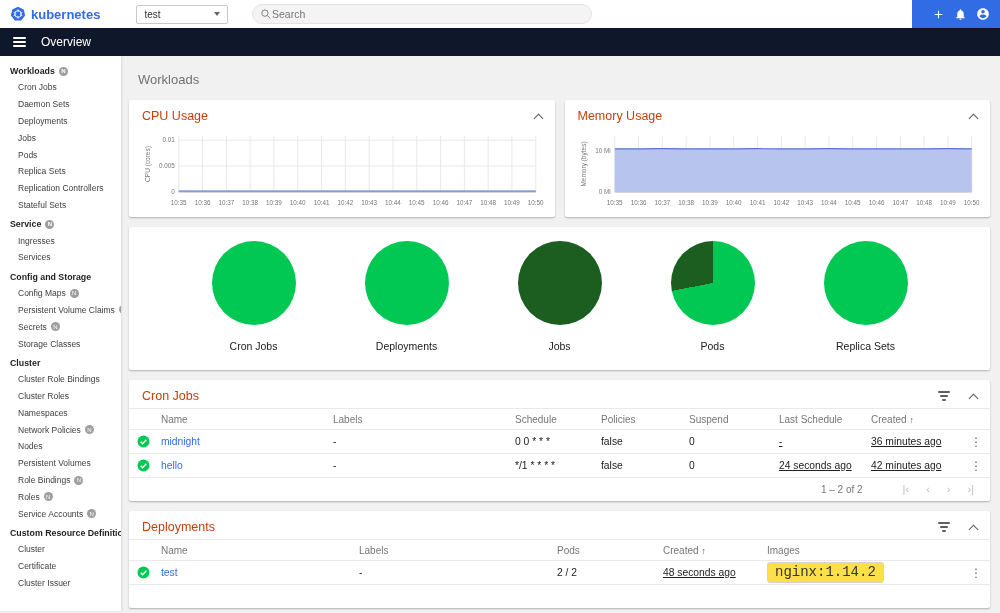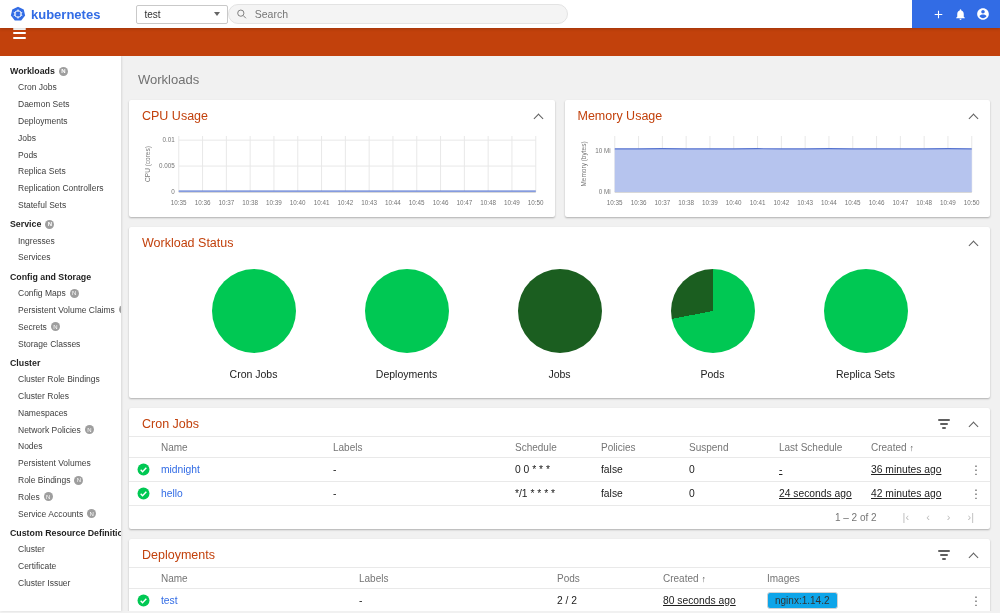--- a/index.html
+++ b/index.html
@@ -4,27 +4,27 @@
 <style>
   *{margin:0;padding:0;box-sizing:border-box;}
   html,body{width:1000px;height:613px;overflow:hidden;}
   body{font-family:"Liberation Sans",sans-serif;background:#f1f1f1;color:#212121;}
 
   
   .topbar{position:relative;display:flex;align-items:center;height:28px;background:#fff;padding-left:10px;z-index:3;box-shadow:0 1px 3px rgba(0,0,0,.18);}
   .brand{display:flex;align-items:center;gap:5px;color:#326ce5;font-weight:bold;font-size:13px;cursor:pointer;}
   .ns-select{margin-left:36px;width:92px;height:19px;border:1px solid #c9c9c9;border-radius:2px;display:flex;align-items:center;justify-content:space-between;padding:0 7px;font-size:10px;color:#333;cursor:pointer;background:#fff;}
   .caret{width:0;height:0;border-left:3.5px solid transparent;border-right:3.5px solid transparent;border-top:4px solid #666;}
-  .searchbox{margin-left:0;width:340px;height:20px;background:#f4f4f4;border:1px solid #e3e3e3;border-radius:10px;display:flex;align-items:center;padding:0 7px;gap:7px;}
+  .searchbox{margin-left:24px;width:340px;height:20px;background:#f4f4f4;border:1px solid #e3e3e3;border-radius:10px;display:flex;align-items:center;padding:0 7px;}
   .searchbox input{border:0;outline:0;background:transparent;font-size:10.5px;width:100%;color:#333;}
   .topbar-right{position:absolute;right:0;top:0;height:28px;width:88px;background:#326ce5;display:flex;align-items:center;justify-content:flex-end;gap:9px;padding:0 10px;}
   .icon-btn{background:none;border:0;display:flex;align-items:center;cursor:pointer;padding:0;}
 
   
-  .navbar{height:28px;background:#c2410c;display:flex;padding:0 13px;gap:15px;position:relative;z-index:2;flex-direction:column;}
+  .navbar{height:28px;background:#0f172a;display:flex;align-items:center;padding:0 13px;gap:15px;position:relative;z-index:2;}
   .hamburger{display:flex;flex-direction:column;gap:2.6px;background:none;border:0;cursor:pointer;}
   .hamburger span{display:block;width:13px;height:1.8px;background:#fff;border-radius:1px;}
   .nav-title{color:#fff;font-size:12px;font-weight:500;}
 
   
   .content-row{display:flex;height:555px;}
   .sidebar{width:121px;background:#fff;height:100%;overflow:hidden;padding-top:4px;box-shadow:1px 0 2px rgba(0,0,0,.10);flex:none;}
   .sb-section{display:flex;align-items:center;gap:4px;padding:6px 4px 3px 10px;font-size:8.8px;font-weight:600;color:#1f1f1f;cursor:pointer;white-space:nowrap;}
   .sb-item{display:flex;align-items:center;gap:4px;padding:3.4px 4px 3.4px 18px;font-size:8.5px;color:#3d3d3d;cursor:pointer;white-space:nowrap;}
   .badge{min-width:9px;height:9px;border-radius:50%;background:#9e9e9e;color:#fff;font-size:6px;display:inline-flex;align-items:center;justify-content:center;line-height:1;flex:none;}
@@ -53,23 +53,23 @@
   .pie-label{margin-top:15px;font-size:10.5px;color:#212121;text-align:center;}
 
   
   .t-row{display:grid;align-items:center;border-top:1px solid #e9e9e9;height:24px;font-size:10.3px;padding:0 8px;}
   .t-head{height:21px;color:#757575;font-size:10px;}
   .t-h{cursor:pointer;}
   .sort{margin-left:3px;font-size:9px;color:#616161;}
   .cell-icon{display:flex;align-items:center;}
   .t-link{color:#326ce5;text-decoration:none;cursor:pointer;}
   .t-under{text-decoration:underline;}
-  .chip{display:inline-block;background:#0ea5e9;border:1px solid #d2d2d2;border-radius:3px;padding:1.5px 7px;font-size:10px;color:#333;line-height:1.2;}
+  .chip{display:inline-block;background:#fde047;border:1px solid #d2d2d2;border-radius:3px;padding:1.5px 7px;font-size:14px;color:#333;line-height:1.2;font-family:Liberation Mono, monospace;}
   .kebab{color:#616161;font-size:12px;text-align:right;cursor:pointer;}
-  .pagination{border-top:1px solid #e9e9e9;display:flex;justify-content:flex-end;align-items:center;gap:26px;padding:5px 16px 6px;font-size:10px;color:#757575;}
+  .pagination{border-top:1px solid #e9e9e9;display:flex;justify-content:flex-end;align-items:center;gap:40px;padding:5px 16px 6px;font-size:10px;color:#757575;}
   .pg-icons{display:flex;gap:17px;color:#bdbdbd;font-size:11px;}
   .pg-icons span{cursor:pointer;}
 </style>
 </head>
 <body>
 
 <div class="app">
 
   <header class="topbar">
     <div class="brand">
@@ -340,25 +340,20 @@
               <text x="371.2" y="77" text-anchor="middle" font-size="6.3" fill="#757575" font-family="Liberation Sans, sans-serif">10:49</text>
               <text x="395" y="77" text-anchor="middle" font-size="6.3" fill="#757575" font-family="Liberation Sans, sans-serif">10:50</text>
               <path d="M38.0,20.9 L61.8,20.9 L85.6,20.7 L109.4,20.9 L133.2,20.8 L157.0,20.9 L180.8,20.7 L204.6,20.9 L228.4,20.9 L252.2,20.7 L276.0,20.9 L299.8,20.8 L323.6,20.9 L347.4,20.9 L371.2,20.7 L395.0,20.9 L395.0,64 L38.0,64 Z" fill="#b6c4ee" stroke="none"></path>
               <path d="M38.0,20.9 L61.8,20.9 L85.6,20.7 L109.4,20.9 L133.2,20.8 L157.0,20.9 L180.8,20.7 L204.6,20.9 L228.4,20.9 L252.2,20.7 L276.0,20.9 L299.8,20.8 L323.6,20.9 L347.4,20.9 L371.2,20.7 L395.0,20.9" fill="none" stroke="#5572cf" stroke-width="1.2"></path>
               <text transform="translate(9,36) rotate(-90)" text-anchor="middle" font-size="6.5" fill="#757575" font-family="Liberation Sans, sans-serif">Memory (bytes)</text>
             </svg>
         </section>
       </div>
 
       <section class="card">
-        <div class="card-head">
-          <span>Workload Status</span>
-          <span class="spacer"></span>
-          <span class="chev"></span>
-        </div>
         <div class="pies" id="pies">
             <div class="pie-item">
               <div class="pie" style="background: rgb(0, 200, 83);"></div>
               <div class="pie-label">Cron Jobs</div>
             </div>
             <div class="pie-item">
               <div class="pie" style="background: rgb(0, 200, 83);"></div>
               <div class="pie-label">Deployments</div>
             </div>
             <div class="pie-item">
@@ -467,21 +462,21 @@
             <div class="t-row" style="grid-template-columns: 24px 198px 198px 106px 104px 1fr 24px;">
               <span class="cell-icon">
                 <svg width="13" height="13" viewBox="0 0 24 24">
                   <circle cx="12" cy="12" r="11" fill="#00c853"></circle>
                   <path d="M6.8 12.6l3.4 3.4 7-7.4" stroke="#fff" stroke-width="2.6" fill="none"></path>
                 </svg>
               </span>
               <a class="t-link">test</a>
               <span>-</span>
               <span>2 / 2</span>
-              <span class="t-under">80 seconds ago</span>
+              <span class="t-under">48 seconds ago</span>
               <span><span class="chip">nginx:1.14.2</span></span>
               <span class="kebab">⋮</span>
             </div>
             <div class="t-row" style="grid-template-columns: 24px 198px 198px 106px 104px 1fr 24px;"></div>
           </div>
       </section>
     </main>
   </div>
 </div>
 

